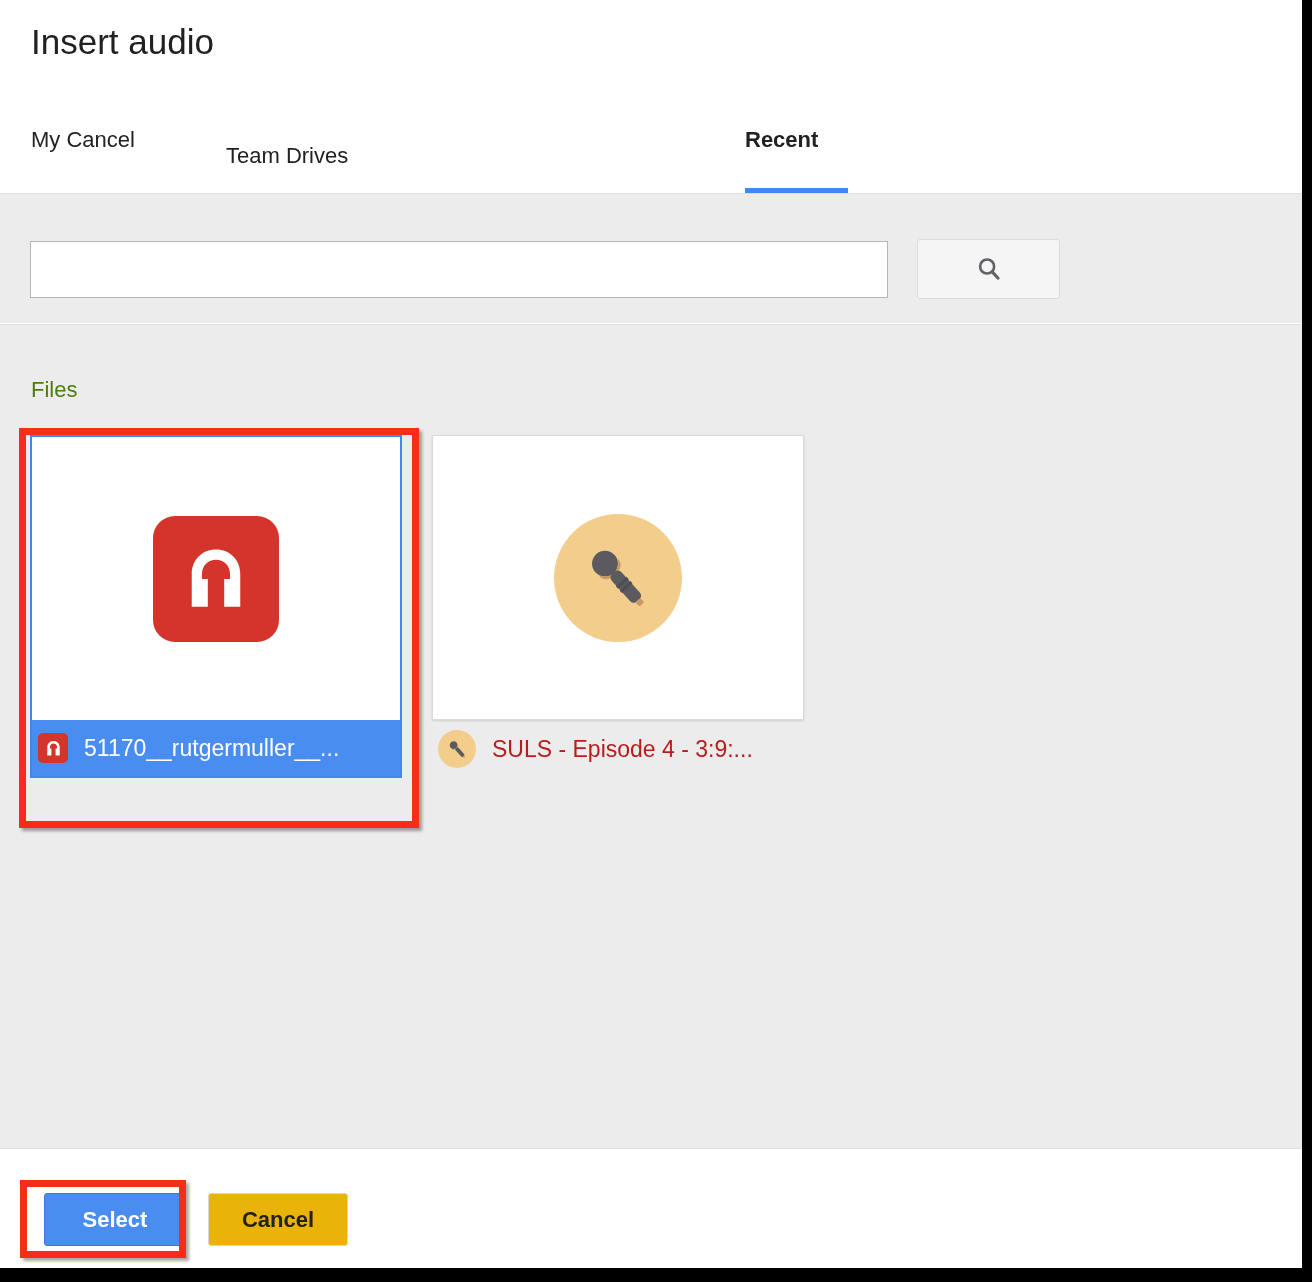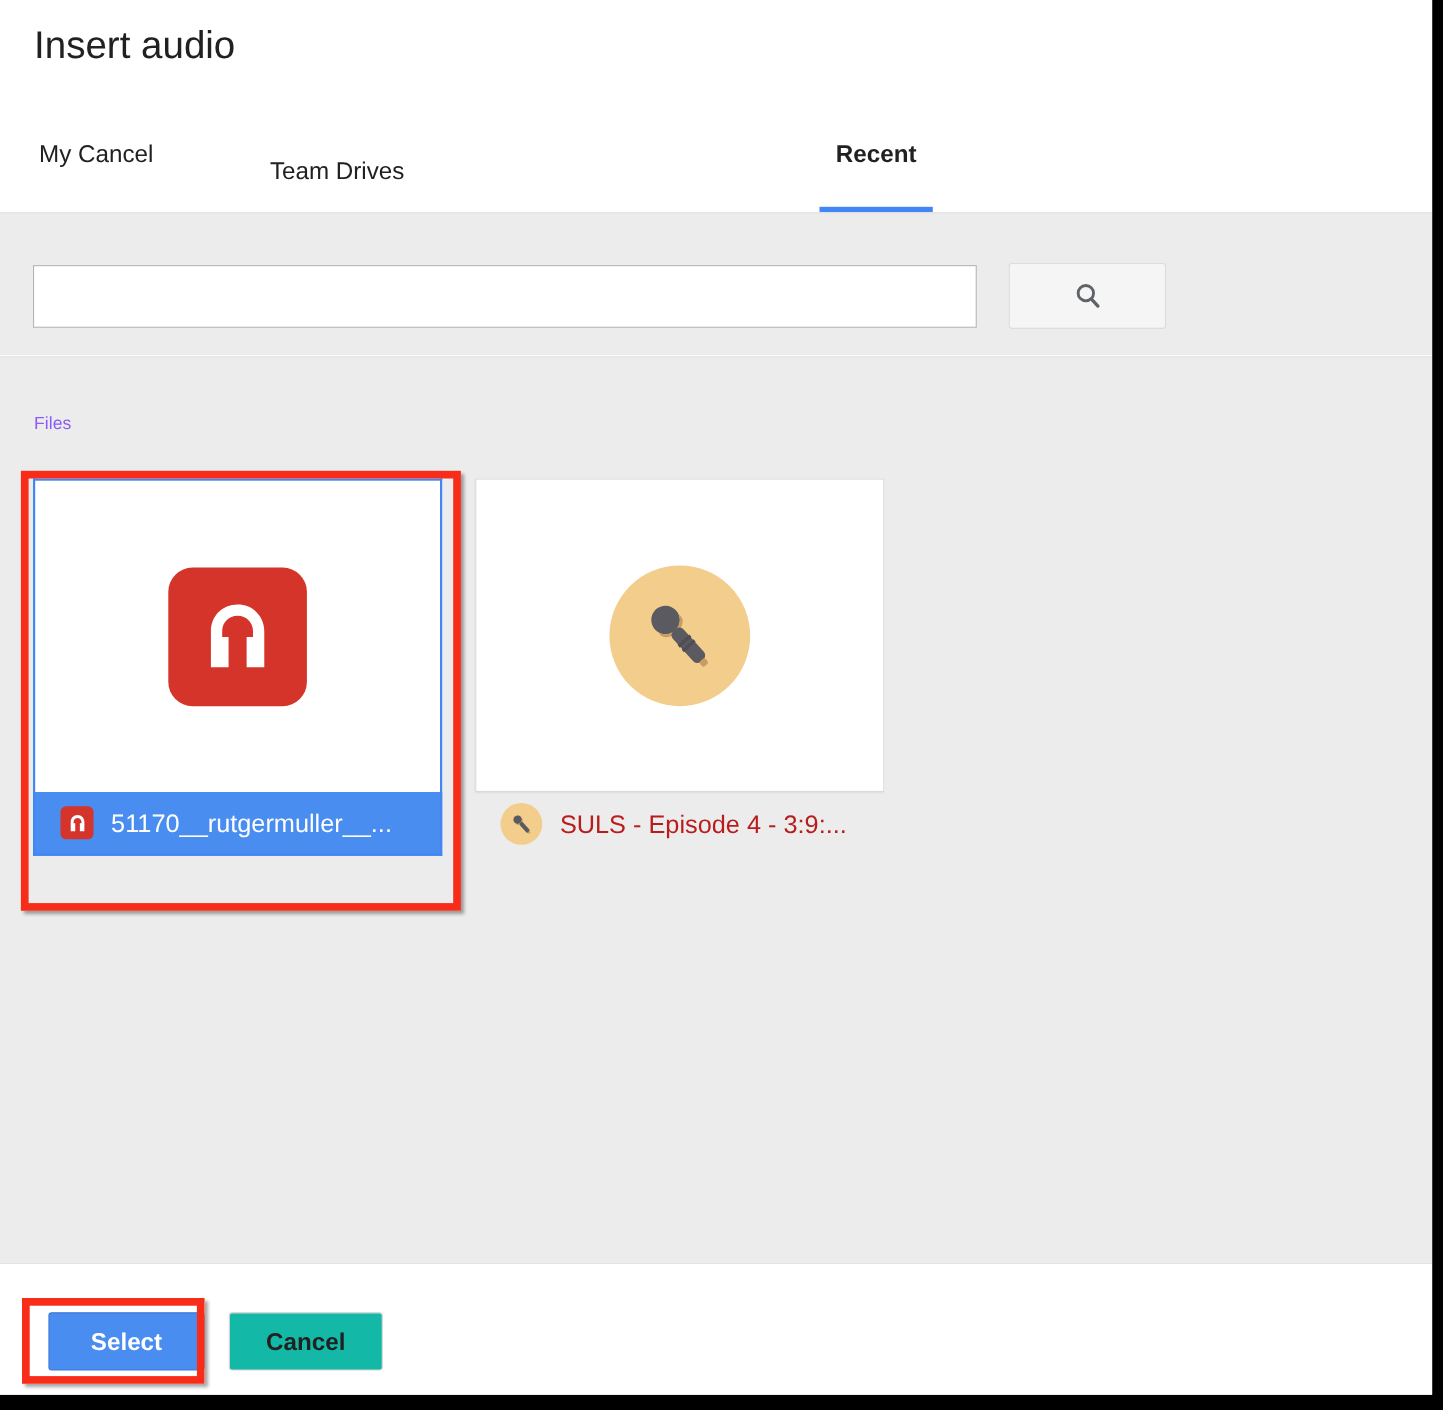--- a/index.html
+++ b/index.html
@@ -22,21 +22,20 @@
     overflow: hidden;
   }
 
   
   #header {
     position: absolute;
     left: 0; top: 0;
     width: 1302px;
     height: 193px;
     background: #ffffff;
-    text-align: center;
   }
 
   #page-title {
     position: absolute;
     left: 31px;
     top: 22px;
     font-size: 35px;
     font-weight: 400;
     color: #212121;
     letter-spacing: 0px;
@@ -114,22 +113,22 @@
     left: 0; top: 324px;
     width: 1302px;
     height: 824px;
     background: #ececec;
     border-top: 1px solid #e2e2e2;
   }
   #files-label {
     position: absolute;
     left: 31px;
     top: 52px;
-    font-size: 16px;
-    color: #8b5cf6;
+    font-size: 22px;
+    color: #4d7c0f;
   }
 
   #file-grid {
     position: absolute;
     left: 30px;
     top: 110px;
     display: flex;
     gap: 30px;
   }
 
@@ -150,21 +149,21 @@
   }
   .file-card.selected .thumb {
     border: 2px solid #4285f4;
     border-bottom: none;
     box-shadow: none;
   }
   .label-row {
     height: 58px;
     display: flex;
     align-items: center;
-    padding-left: 23px;
+    padding-left: 6px;
     gap: 16px;
   }
   .file-card.selected .label-row {
     background: #4a8df0;
     border: 2px solid #4285f4;
     border-top: none;
   }
   .label-text {
     font-size: 23px;
     color: #b91c1c;
@@ -221,21 +220,21 @@
     font-size: 22px;
     font-weight: bold;
     cursor: pointer;
   }
   #cancel-button {
     position: absolute;
     left: 208px;
     top: 1193px;
     width: 140px;
     height: 53px;
-    background: #14b8a6;
+    background: #eab308;
     border: 1px solid #d5d5d5;
     border-radius: 3px;
     color: #212121;
     font-family: "Liberation Sans", sans-serif;
     font-size: 22px;
     font-weight: bold;
     cursor: pointer;
   }
 
   

